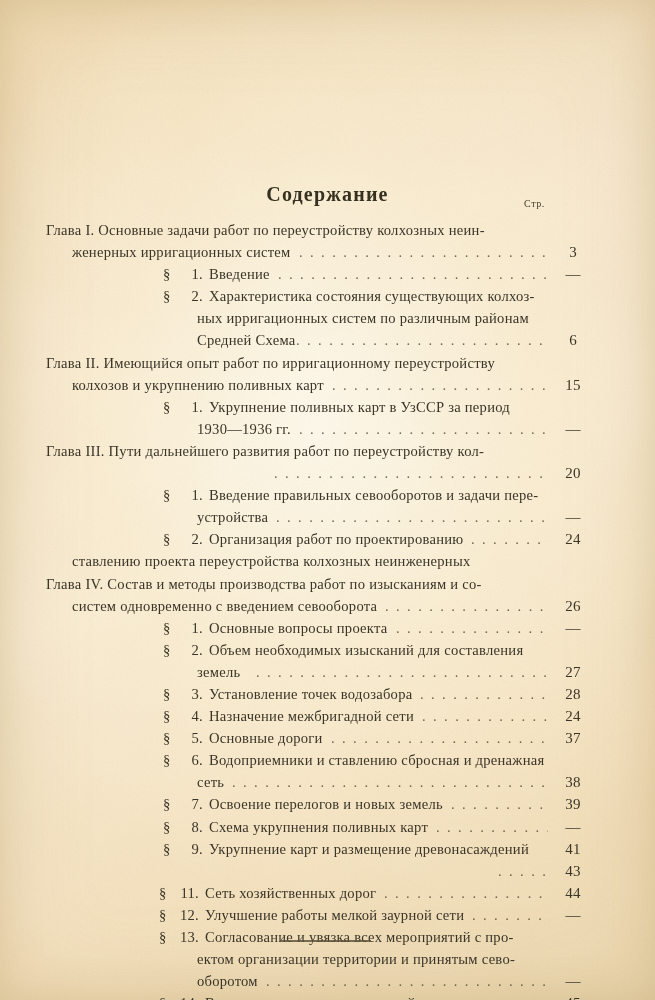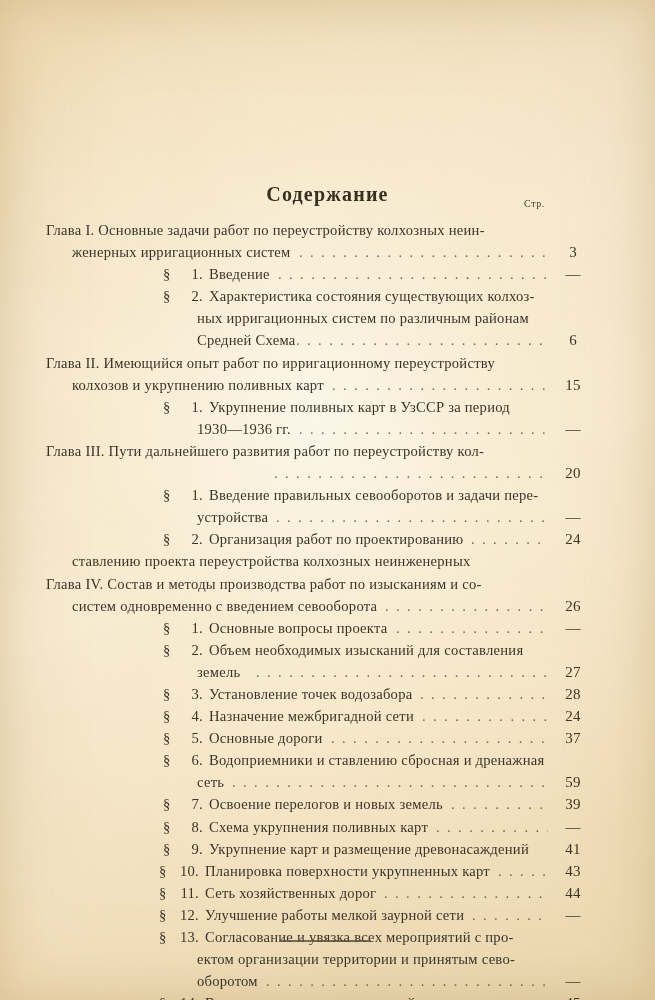--- a/index.html
+++ b/index.html
@@ -307,21 +307,21 @@
           <span class="pg">37</span>
         </div>
       </div>
       <div class="entry">
         <div class="line">
           <span class="txt lv-sec"><span class="sec-mark">§</span><span class="sec-num">6.</span><span>Водоприемники и ставлению сбросная и дренажная</span></span>
         </div>
         <div class="line">
           <span class="txt lv-sec-cont"><span>сеть</span></span>
           <span class="leader" style="left: 232px; width: 316px;">...........................................</span>
-          <span class="pg">59</span>
+          <span class="pg">38</span>
         </div>
       </div>
       <div class="entry">
         <div class="line">
           <span class="txt lv-sec"><span class="sec-mark">§</span><span class="sec-num">7.</span><span>Освоение перелогов и новых земель</span></span>
           <span class="leader" style="left: 451px; width: 97px;">...............</span>
           <span class="pg">39</span>
         </div>
       </div>
       <div class="entry">
@@ -332,21 +332,20 @@
         </div>
       </div>
       <div class="entry">
         <div class="line">
           <span class="txt lv-sec"><span class="sec-mark">§</span><span class="sec-num">9.</span><span>Укрупнение карт и размещение древонасаждений</span></span>
           <span class="pg">41</span>
         </div>
       </div>
       <div class="entry">
         <div class="line">
-          <span class="txt lv-sec-wide"><span class="sec-mark">§</span><span class="sec-num">10.</span><span>Планировка поверхности укрупненных карт</span></span>
           <span class="leader" style="left: 498px; width: 50px;">.........</span>
           <span class="pg">43</span>
         </div>
       </div>
       <div class="entry">
         <div class="line">
           <span class="txt lv-sec-wide"><span class="sec-mark">§</span><span class="sec-num">11.</span><span>Сеть хозяйственных дорог</span></span>
           <span class="leader" style="left: 384px; width: 164px;">........................</span>
           <span class="pg">44</span>
         </div>

